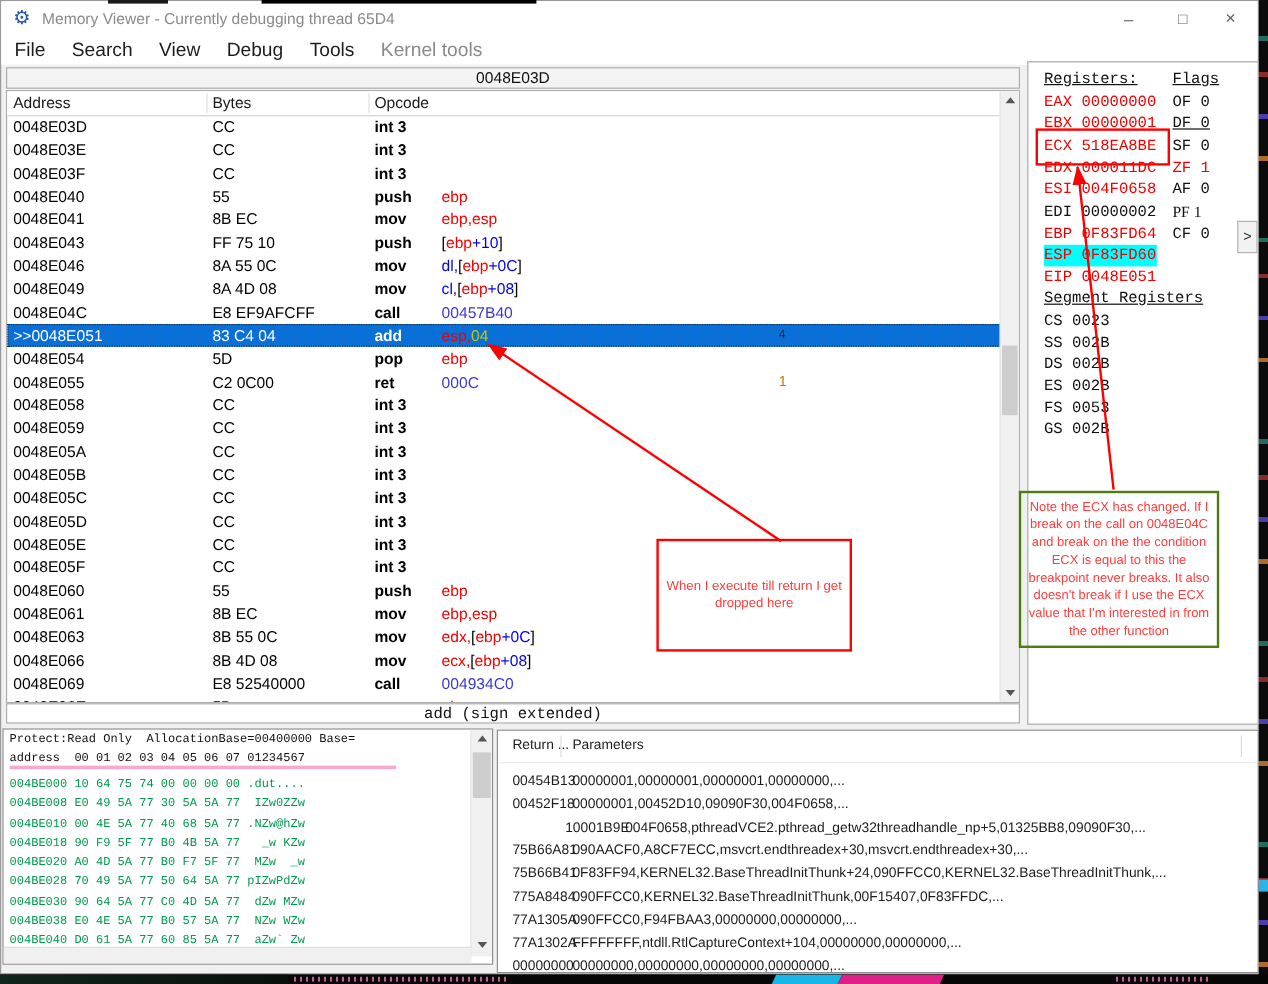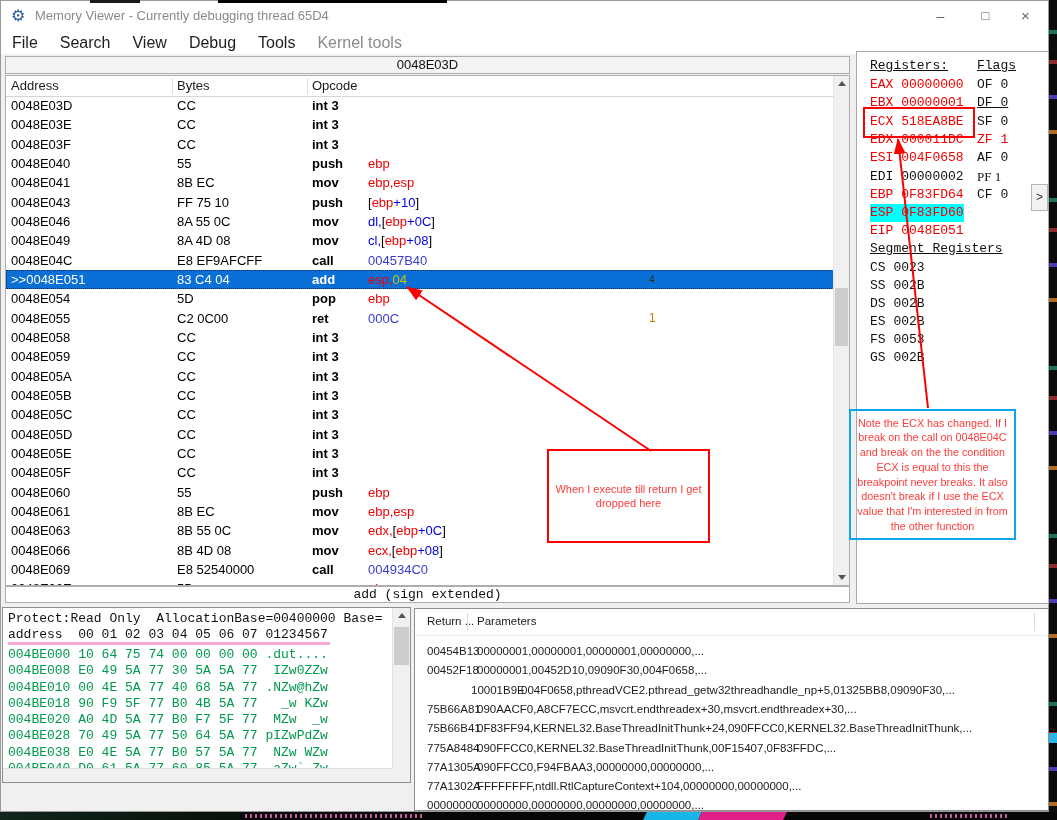--- a/index.html
+++ b/index.html
@@ -59,27 +59,27 @@
   .hl-cyan{background:#00ffff}
   .seg-title{position:absolute;left:13px;top:189px;text-decoration:underline}
   .segrow{position:absolute;left:13px;white-space:pre}
   .ecx-box{position:absolute;left:6px;top:55px;width:108px;height:27px;border:2px solid #ff0000;z-index:5}
   .expand-btn{position:absolute;left:174px;top:132px;width:17px;height:27px;background:#f2f2f2;border:1px solid #b4b4b4;
               box-sizing:border-box;text-align:center;line-height:25px;font-size:12px;color:#333;font-family:"Liberation Sans",sans-serif}
   
   .ann-mid{position:absolute;left:546px;top:448px;width:163px;height:94px;border:2px solid #ff0000;box-sizing:border-box;
            display:flex;align-items:center;justify-content:center;text-align:center;font-size:11px;line-height:14px;
            color:#ff3b3b;z-index:30;padding:3px}
-  .ann-right{position:absolute;left:848px;top:408px;width:167px;height:131px;border:2px solid #0ea5e9;box-sizing:border-box;
+  .ann-right{position:absolute;left:848px;top:408px;width:167px;height:131px;border:2px solid #4d7c0f;box-sizing:border-box;
            display:flex;align-items:center;justify-content:center;text-align:center;font-size:10.8px;line-height:14.7px;
            color:#ff3b3b;z-index:30;padding:2px 3px}
   .arrows{position:absolute;left:0;top:0;width:1057px;height:820px;z-index:40;pointer-events:none}
   
-  .hexpanel{position:absolute;left:1px;top:606px;width:409px;height:176px;background:#fff;border:1px solid #8f8f8f;
-            box-sizing:border-box;font-family:"Liberation Mono",monospace;font-size:13px;overflow:hidden}
+  .hexpanel{position:absolute;left:1px;top:606px;width:409px;height:197px;background:#fff;border:1px solid #8f8f8f;
+            box-sizing:border-box;font-family:"Liberation Mono",monospace;font-size:10px;overflow:hidden}
   .hex-info{position:absolute;left:5px;top:3px;white-space:pre;color:#111}
   .hex-cols{position:absolute;left:5px;top:19px;white-space:pre;color:#111;border-bottom:3px solid #f9a8d4;width:322px}
   .hexrows{position:absolute;left:5px;top:39px;right:18px;bottom:13px;overflow:hidden}
   .hexrow{height:16.28px;line-height:16.28px;white-space:pre}
   .vscroll{position:absolute;right:0;top:0;width:17px;height:189px;background:#f0f0f0;border-left:1px solid #e4e4e4}
   .vscroll .sb-up,.vscroll .sb-down{height:17px}
   .vthumb{position:absolute;left:1px;right:1px;top:19px;height:38px;background:#cdcdcd}
   .hscroll{position:absolute;left:0;right:17px;bottom:0;height:13px;background:#f0f0f0;border-top:1px solid #e0e0e0}
   
   .stackpanel{position:absolute;left:413px;top:607px;width:635px;height:203px;background:#fff;border:1px solid #8f8f8f;
@@ -348,20 +348,21 @@
   <div class="hexpanel">
     <div class="hex-info">Protect:Read Only  AllocationBase=00400000 Base=</div>
     <div class="hex-cols">address  00 01 02 03 04 05 06 07 01234567</div>
     <div class="hexrows">
         <div class="hexrow" style="color: rgb(0, 154, 78);">004BE000 10 64 75 74 00 00 00 00 .dut....</div>
         <div class="hexrow" style="color: rgb(0, 154, 78);">004BE008 E0 49 5A 77 30 5A 5A 77  IZw0ZZw</div>
         <div class="hexrow" style="color: rgb(0, 154, 78);">004BE010 00 4E 5A 77 40 68 5A 77 .NZw@hZw</div>
         <div class="hexrow" style="color: rgb(0, 154, 78);">004BE018 90 F9 5F 77 B0 4B 5A 77   _w KZw</div>
         <div class="hexrow" style="color: rgb(0, 154, 78);">004BE020 A0 4D 5A 77 B0 F7 5F 77  MZw  _w</div>
         <div class="hexrow" style="color: rgb(0, 154, 78);">004BE028 70 49 5A 77 50 64 5A 77 pIZwPdZw</div>
+        <div class="hexrow" style="color: rgb(0, 154, 78);">004BE030 90 64 5A 77 C0 4D 5A 77  dZw MZw</div>
         <div class="hexrow" style="color: rgb(0, 154, 78);">004BE038 E0 4E 5A 77 B0 57 5A 77  NZw WZw</div>
         <div class="hexrow" style="color: rgb(0, 154, 78);">004BE040 D0 61 5A 77 60 85 5A 77  aZw` Zw</div>
         <div class="hexrow" style="color: rgb(0, 154, 78);">004BE048 A0 4D 5A 77 B0 F7 5F 77  MZw  _w</div>
       </div>
     <div class="vscroll">
       <div class="sb-up">
           <div class="tri-up"></div>
         </div>
       <div class="vthumb"></div>
       <div class="sb-down">

